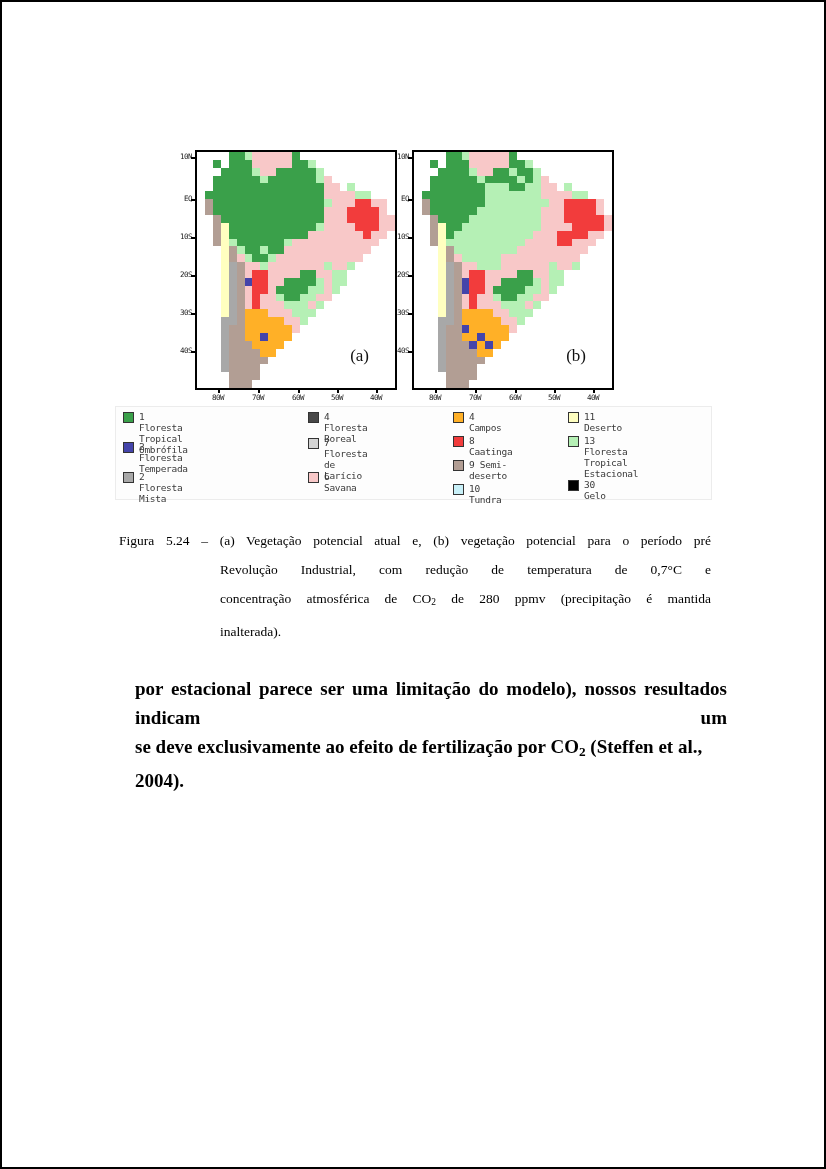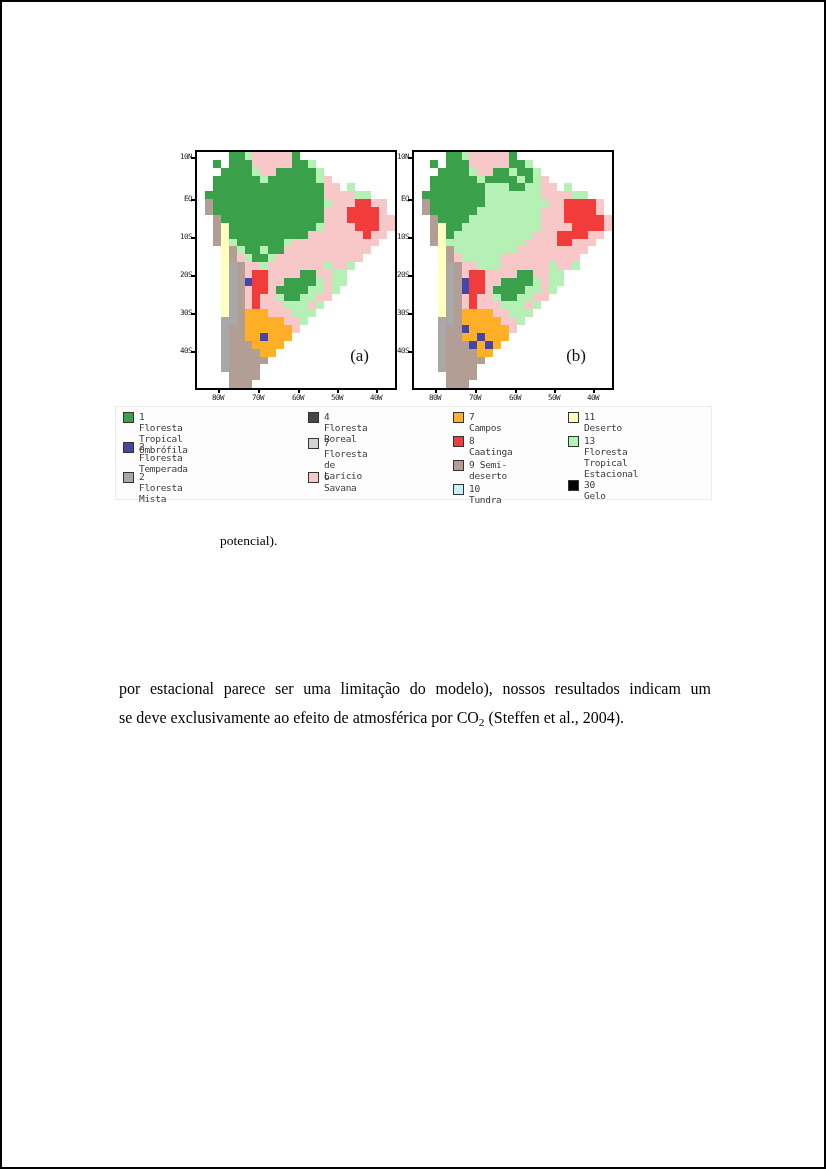--- a/index.html
+++ b/index.html
@@ -19,21 +19,21 @@
   .legend{position:absolute;left:113px;top:404px;width:597px;height:94px;background:#fdfdfd;border:1px solid #ececec;box-sizing:border-box;}
   .legend-col{position:absolute;top:0;height:100%;}
   .legend-item{position:absolute;display:flex;align-items:flex-start;font-family:"DejaVu Sans Mono",monospace;font-size:9.5px;line-height:11px;color:#3a3a3a;letter-spacing:-0.3px;white-space:pre-line;}
   .swatch{flex:0 0 auto;width:9px;height:9px;border:1px solid #333;margin-right:5px;margin-top:1px;}
 
   
   .caption{position:absolute;left:117px;top:524px;width:592px;font-size:13.5px;line-height:29px;}
   .cap-line{white-space:nowrap;}
   .cap-just{white-space:normal;text-align:justify;text-align-last:justify;}
   .cap-indent{margin-left:101px;width:491px;box-sizing:border-box;}
-  .body-text{position:absolute;left:117px;top:672px;width:592px;font-size:16px;line-height:29px;}
+  .body-text{position:absolute;left:133px;top:672px;width:592px;font-size:19px;line-height:29px;font-weight:bold;}
   .body-just{text-align:justify;text-align-last:justify;}
   .seg-i{font-style:italic;}
   .seg-sc{font-size:0.82em;letter-spacing:0.3px;}
   .seg-sub{font-size:0.7em;vertical-align:-0.25em;}
 
   .page-number{position:absolute;left:0;top:1072px;width:100%;text-align:center;font-size:13.5px;}
 </style>
 </head>
 <body>
 
@@ -1606,36 +1606,39 @@
         <div class="legend-item" style="top: 34px; left: 0px;"><span class="swatch" style="background: rgb(68, 68, 170);"></span><span>2 Floresta Temperada</span></div>
         <div class="legend-item" style="top: 64px; left: 0px;"><span class="swatch" style="background: rgb(168, 168, 168);"></span><span>2 Floresta Mista</span></div>
       </div>
       <div class="legend-col" style="left: 192px;">
         <div class="legend-item" style="top: 4px; left: 0px;"><span class="swatch" style="background: rgb(72, 72, 72);"></span><span>4 Floresta Boreal</span></div>
         <div class="legend-item" style="top: 30px; left: 0px;"><span class="swatch" style="background: rgb(212, 212, 212);"></span><span>7 Floresta de
 Larício</span></div>
         <div class="legend-item" style="top: 64px; left: 0px;"><span class="swatch" style="background: rgb(248, 200, 200);"></span><span>6 Savana</span></div>
       </div>
       <div class="legend-col" style="left: 337px;">
-        <div class="legend-item" style="top: 4px; left: 0px;"><span class="swatch" style="background: rgb(255, 176, 39);"></span><span>7 Campos</span></div>
+        <div class="legend-item" style="top: 4px; left: 0px;"><span class="swatch" style="background: rgb(255, 176, 39);"></span><span>4 Campos</span></div>
         <div class="legend-item" style="top: 28px; left: 0px;"><span class="swatch" style="background: rgb(242, 60, 60);"></span><span>8 Caatinga</span></div>
         <div class="legend-item" style="top: 52px; left: 0px;"><span class="swatch" style="background: rgb(178, 158, 148);"></span><span>9 Semi-deserto</span></div>
         <div class="legend-item" style="top: 76px; left: 0px;"><span class="swatch" style="background: rgb(200, 240, 248);"></span><span>10 Tundra</span></div>
       </div>
       <div class="legend-col" style="left: 452px;">
         <div class="legend-item" style="top: 4px; left: 0px;"><span class="swatch" style="background: rgb(255, 255, 192);"></span><span>11 Deserto</span></div>
         <div class="legend-item" style="top: 28px; left: 0px;"><span class="swatch" style="background: rgb(181, 240, 181);"></span><span>13 Floresta Tropical
 Estacional</span></div>
         <div class="legend-item" style="top: 72px; left: 0px;"><span class="swatch" style="background: rgb(0, 0, 0);"></span><span>30 Gelo</span></div>
       </div>
     </div>
 
   <div class="caption">
-    <div class="cap-line cap-indent" style="white-space:normal;"><span>potencial).</span></div>
+    <div class="cap-line cap-just"><span>Figura 5.24 – (a) Vegetação potencial atual e, (b) vegetação potencial para o período pré</span></div>
+    <div class="cap-line cap-just cap-indent"><span>Revolução Industrial, com redução de temperatura de 0,7°C e</span></div>
+    <div class="cap-line cap-just cap-indent"><span>concentração atmosférica de CO</span><span class="seg-sub">2</span><span> de 280 ppmv (precipitação é mantida</span></div>
+    <div class="cap-line cap-indent" style="white-space:normal;"><span>inalterada).</span></div>
   </div>
 
   <div class="body-text">
     <div class="body-just"><span>por estacional parece ser uma limitação do modelo), nossos resultados indicam um</span></div>
-    <div><span>se deve exclusivamente ao efeito de atmosférica por CO</span><span class="seg-sub">2</span><span> (Steffen et al., 2004).</span></div>
+    <div><span>se deve exclusivamente ao efeito de fertilização por CO</span><span class="seg-sub">2</span><span> (Steffen et al., 2004).</span></div>
   </div>
 
 
 </div>
 
 </body></html>

